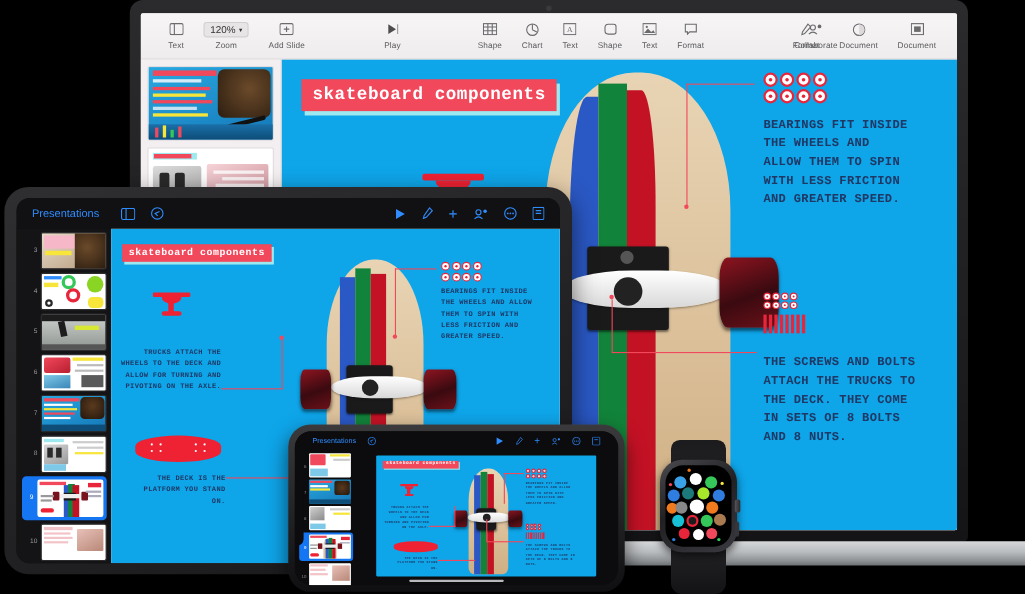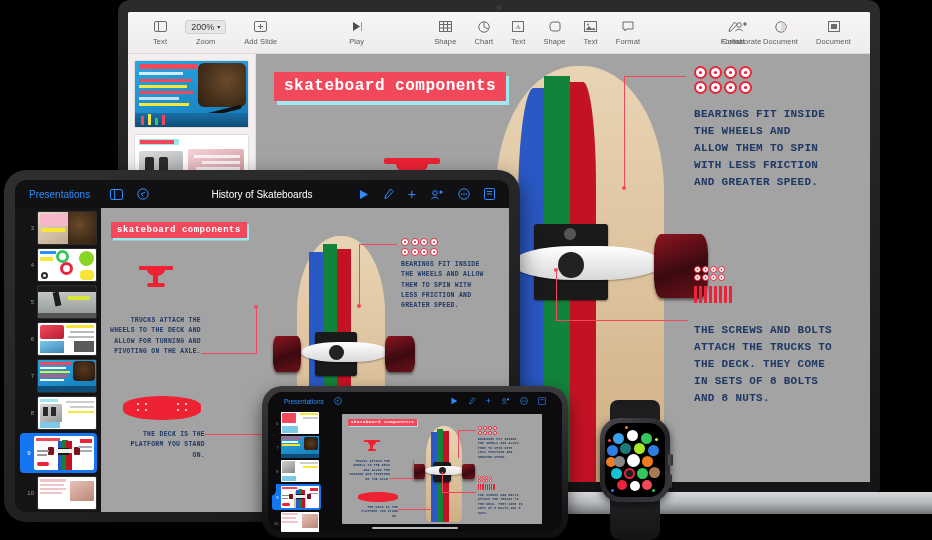--- a/index.html
+++ b/index.html
@@ -41,21 +41,21 @@
 
   #mac-body{ flex:1; display:flex; min-height:0; background:#f6f1f3; }
   #mac-sidebar{ width:128px; background:#f3eef0; border-right:1px solid #e3dee0;
     padding:6px 6px; display:flex; flex-direction:column; gap:6px; overflow:hidden; }
   .mac-thumb{ position:relative; border-radius:2px; overflow:hidden; height:68px;
     background:#fff; border:1px solid #e0dcde; }
   #mac-canvas{ flex:1; background:#ded9db; display:flex; align-items:flex-start;
     justify-content:center; padding:0; overflow:hidden; }
 
   
-  .slide{ background:#a3a3a3; position:relative; overflow:hidden; }
+  .slide{ background:#0ea5e9; position:relative; overflow:hidden; }
   .slide-title{
     position:absolute; background:#f2485b; color:#fff;
     font-family:"Liberation Mono", monospace; font-weight:700;
     letter-spacing:.5px; white-space:nowrap;
     box-shadow: 3px 4px 0 #9ee8ef;
   }
   .callout{
     position:absolute; font-family:"Liberation Mono", monospace;
     color:#1f3864; font-weight:700; letter-spacing:.3px;
   }
@@ -174,21 +174,21 @@
               <span class="tb-ico">
                 <svg width="13" height="11" viewBox="0 0 13 11">
                     <rect x=".5" y=".5" width="12" height="10" rx="1.5" fill="none" stroke="#6b6b6e"></rect>
                     <line x1="4.5" y1=".5" x2="4.5" y2="10.5" stroke="#6b6b6e"></line>
                   </svg>
               </span>
               <span class="tb-lbl">Text</span>
             </div>
             <div class="tb-item">
               <span class="zoom-chip">
-                <span>200%</span>
+                <span>120%</span>
                 <span style="font-size:6px;">▾</span>
               </span>
               <span class="tb-lbl">Zoom</span>
             </div>
             <div class="tb-item">
               <span class="tb-ico">
                 <svg width="13" height="11" viewBox="0 0 13 11">
                     <rect x=".5" y=".5" width="12" height="10" rx="1.5" fill="none" stroke="#6b6b6e"></rect>
                     <line x1="6.5" y1="3" x2="6.5" y2="8" stroke="#6b6b6e"></line>
                     <line x1="4" y1="5.5" x2="9" y2="5.5" stroke="#6b6b6e"></line>
@@ -441,21 +441,20 @@
               <rect x=".5" y=".5" width="12" height="10" rx="1.6" fill="none" stroke="#2f8dff"></rect>
               <line x1="4.6" y1=".5" x2="4.6" y2="10.5" stroke="#2f8dff"></line>
             </svg>
         </span>
         <span class="ipad-ico" style="margin-left:14px;">
           <svg width="12" height="12" viewBox="0 0 12 12">
               <circle cx="6" cy="6" r="5.2" fill="none" stroke="#2f8dff"></circle>
               <path d="M8 4.2 L4 6 L6.4 8.2" fill="none" stroke="#2f8dff"></path>
             </svg>
         </span>
-        <span id="ipad-title">History of Skateboards</span>
 
         <span style="margin-left:auto; display:flex; gap:14px; align-items:center;">
           <span class="ipad-ico">
             <svg width="11" height="11" viewBox="0 0 11 11">
                 <polygon points="2,1 2,10 10,5.5" fill="#2f8dff"></polygon>
               </svg>
           </span>
           <span class="ipad-ico">
             <svg width="11" height="12" viewBox="0 0 11 12">
                 <path d="M7.5 1 L10 3.5 L4.5 9.5 L2 10.5 L2.5 8 Z" fill="none" stroke="#2f8dff"></path>

